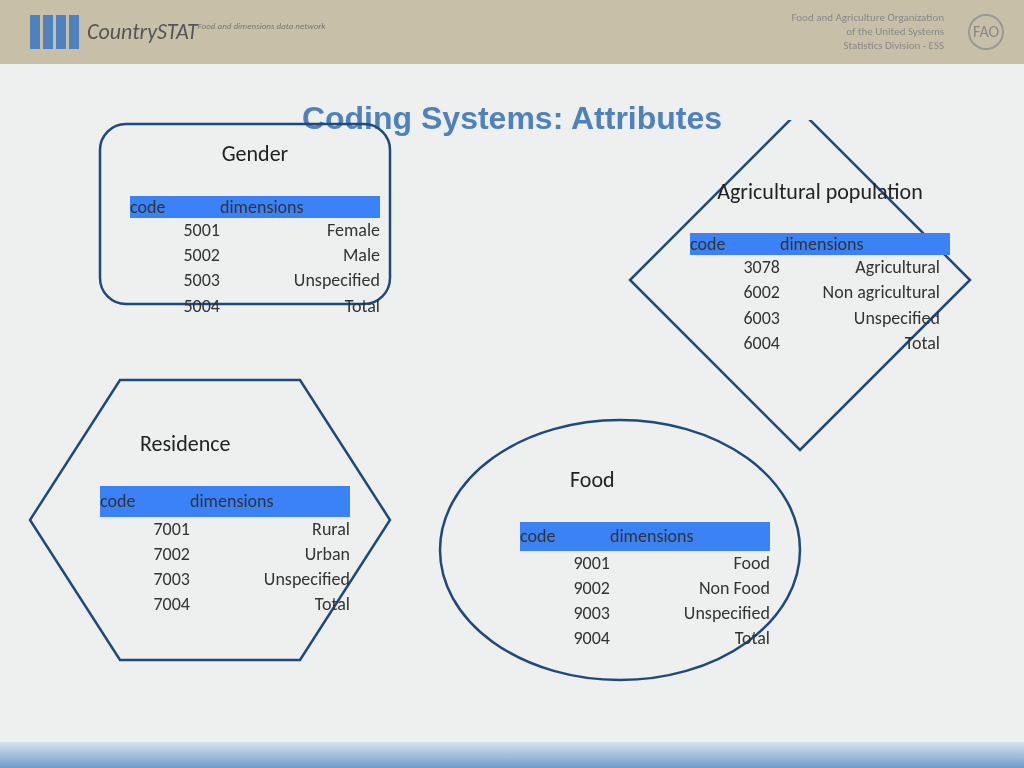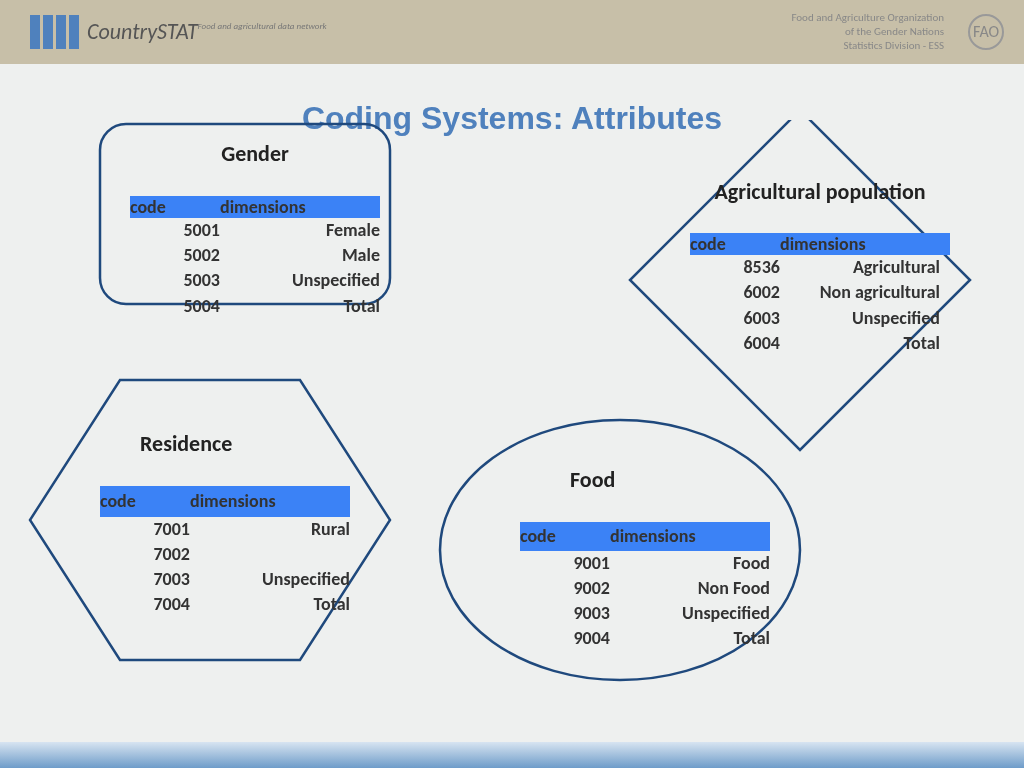--- a/index.html
+++ b/index.html
@@ -39,21 +39,20 @@
     font-weight: bold;
     color: #4f81bd;
     margin-top: 36px;
     font-family: Verdana, Geneva, sans-serif;
   }
   .canvas {
     position: absolute;
     left: 0; top: 120px;
     width: 888px;
     height: 620px;
-    font-weight: bold;
   }
   .shape-border { stroke: #1f497d; stroke-width: 2.5; fill: none; }
 
   .block {
     position: absolute;
   }
   .block-title {
     font-size: 22px;
     color: #222;
     margin-bottom: 6px;
@@ -84,27 +83,27 @@
 <div class="header">
   <div class="logo-left">
     <div class="logo-bars">
       <div class="logo-bar"></div>
         <div class="logo-bar"></div>
         <div class="logo-bar"></div>
         <div class="logo-bar"></div>
     </div>
     <div class="logo-text">
       <span class="logo-title">CountrySTAT</span>
-      <span class="logo-sub">Food and agricultural data network</span>
+      <span class="logo-sub">Food and dimensions data network</span>
     </div>
   </div>
   <div class="logo-right">
     <div class="fao-text">
       <div>Food and Agriculture Organization</div>
-      <div>of the Gender Nations</div>
+      <div>of the United Systems</div>
       <div>Statistics Division - ESS</div>
     </div>
     <div class="fao-icon">FAO</div>
   </div>
 </div>
 
 <h1 class="slide-title">Coding Systems: Attributes</h1>
 
 <div class="canvas">
 
@@ -146,21 +145,21 @@
   </div>
 
   <div class="block agri-block">
     <div class="block-title" style="line-height:1.1">Agricultural population</div>
     <div class="tbl">
       <div class="hdr">
         <div class="col-code">code</div>
         <div class="col-dim">dimensions</div>
       </div>
       <div class="row">
-          <div class="col-code">8536</div>
+          <div class="col-code">3078</div>
           <div class="col-dim">Agricultural</div>
         </div>
       <div class="row">
           <div class="col-code">6002</div>
           <div class="col-dim">Non agricultural</div>
         </div>
       <div class="row">
           <div class="col-code">6003</div>
           <div class="col-dim">Unspecified</div>
         </div>
@@ -177,20 +176,21 @@
       <div class="hdr">
         <div class="col-code">code</div>
         <div class="col-dim">dimensions</div>
       </div>
       <div class="row">
           <div class="col-code">7001</div>
           <div class="col-dim">Rural</div>
         </div>
       <div class="row">
           <div class="col-code">7002</div>
+          <div class="col-dim">Urban</div>
         </div>
       <div class="row">
           <div class="col-code">7003</div>
           <div class="col-dim">Unspecified</div>
         </div>
       <div class="row">
           <div class="col-code">7004</div>
           <div class="col-dim">Total</div>
         </div>
     </div>

